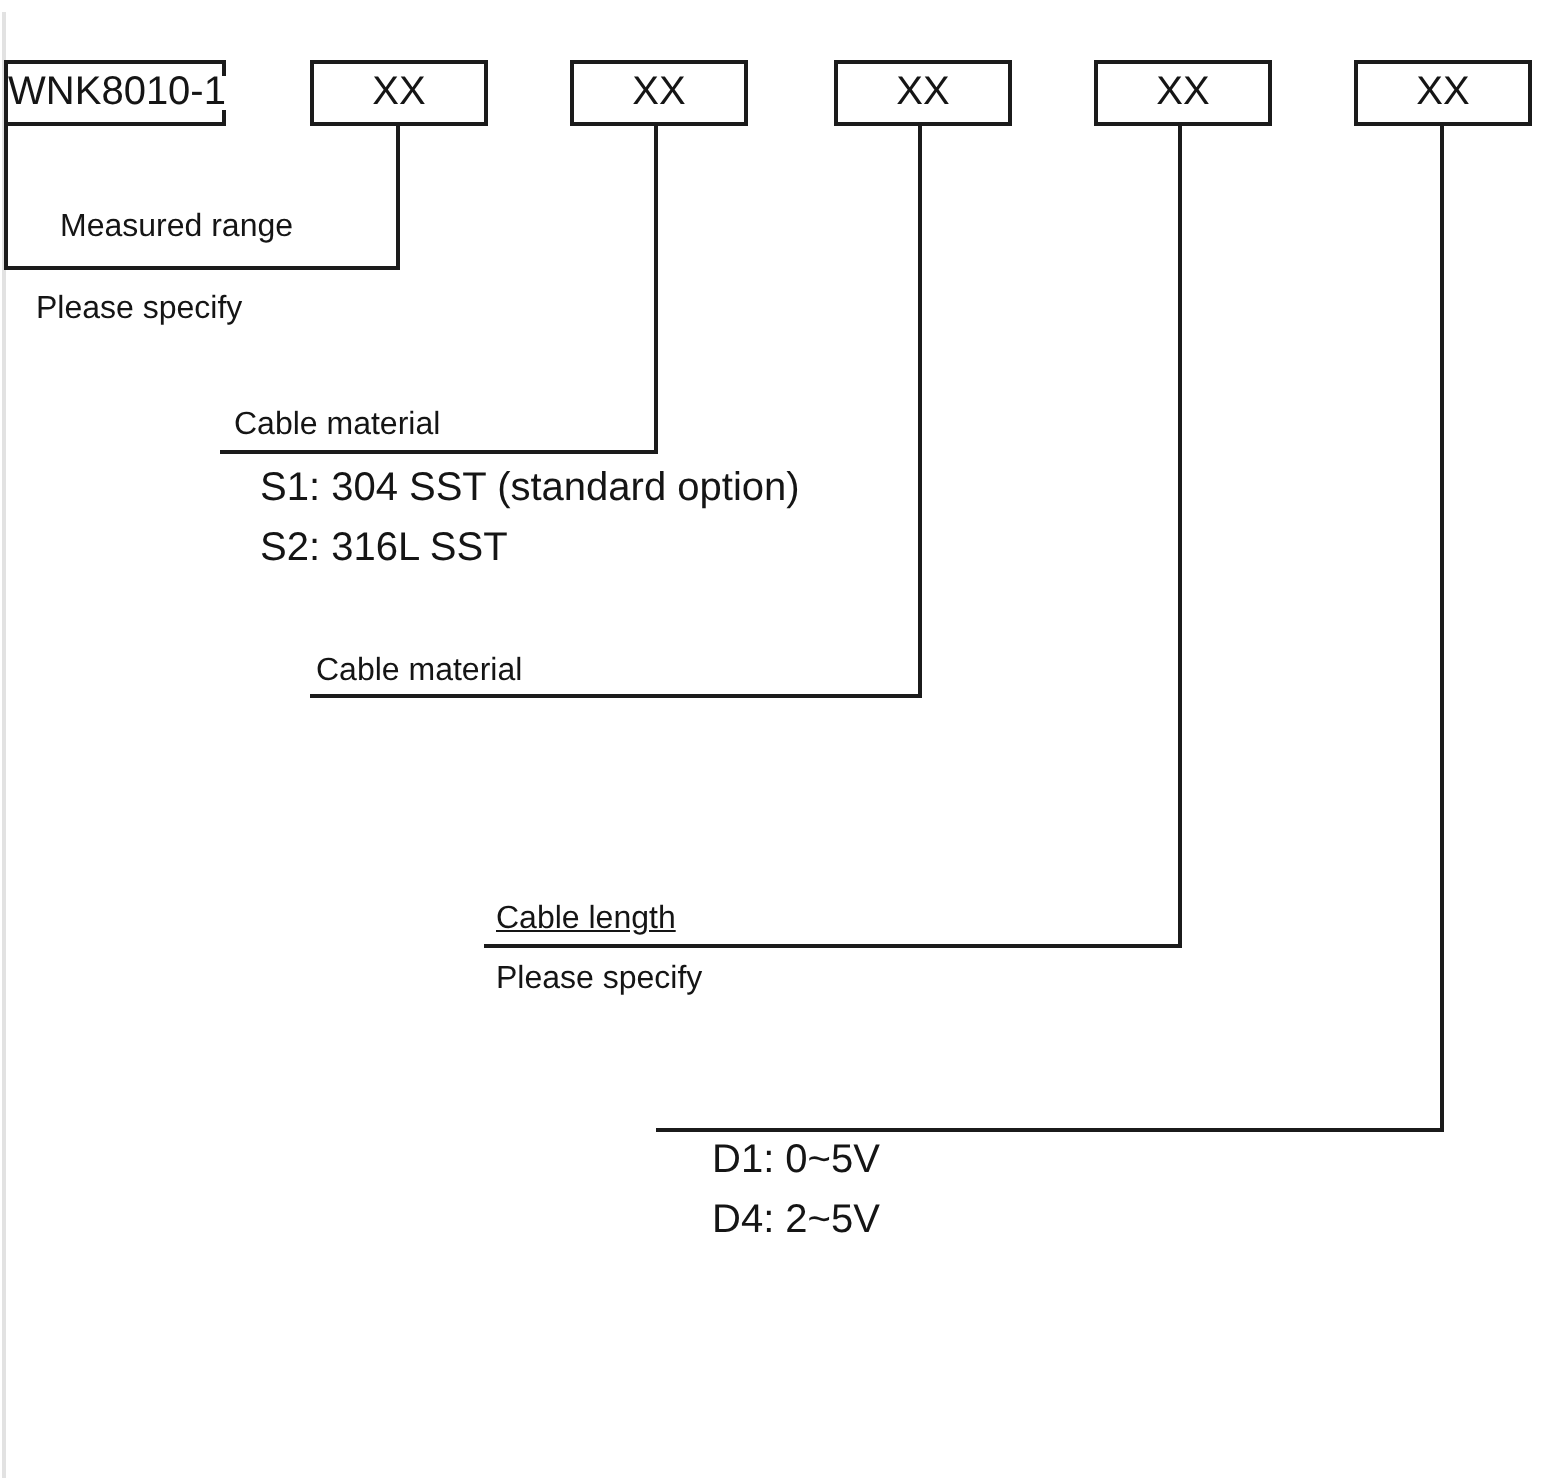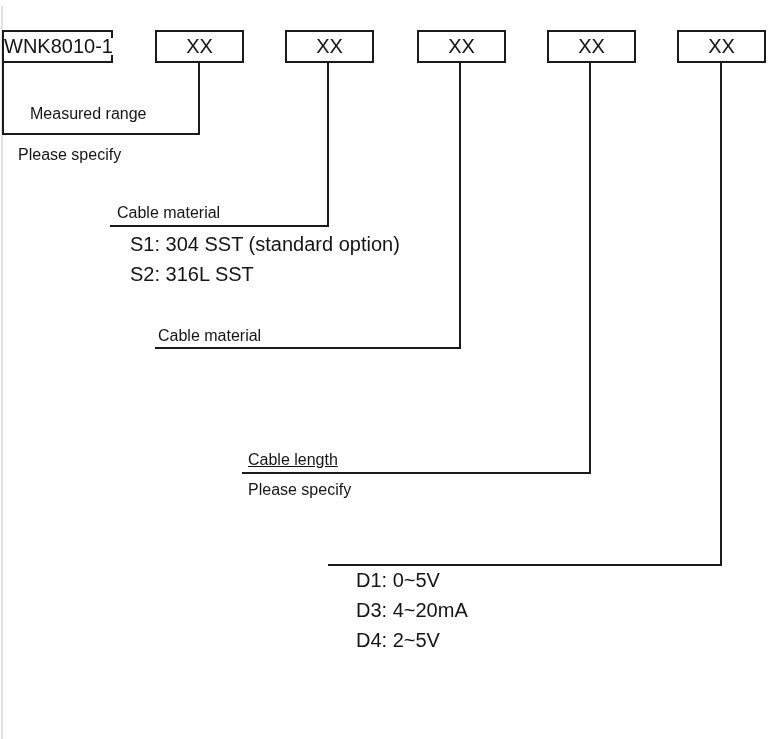--- a/index.html
+++ b/index.html
@@ -109,17 +109,16 @@
     <div>S2: 316L SST</div>
   </div>
 
   <div class="label" id="t3">Cable material</div>
 
   <div class="label" id="t4">Cable length</div>
   <div class="label" id="o4">Please specify</div>
 
   <div class="options" id="opts5">
     <div>D1: 0~5V</div>
-    <div>D3: 4~20mA</div>
     <div>D4: 2~5V</div>
   </div>
 
 </div>
 
 </body></html>

